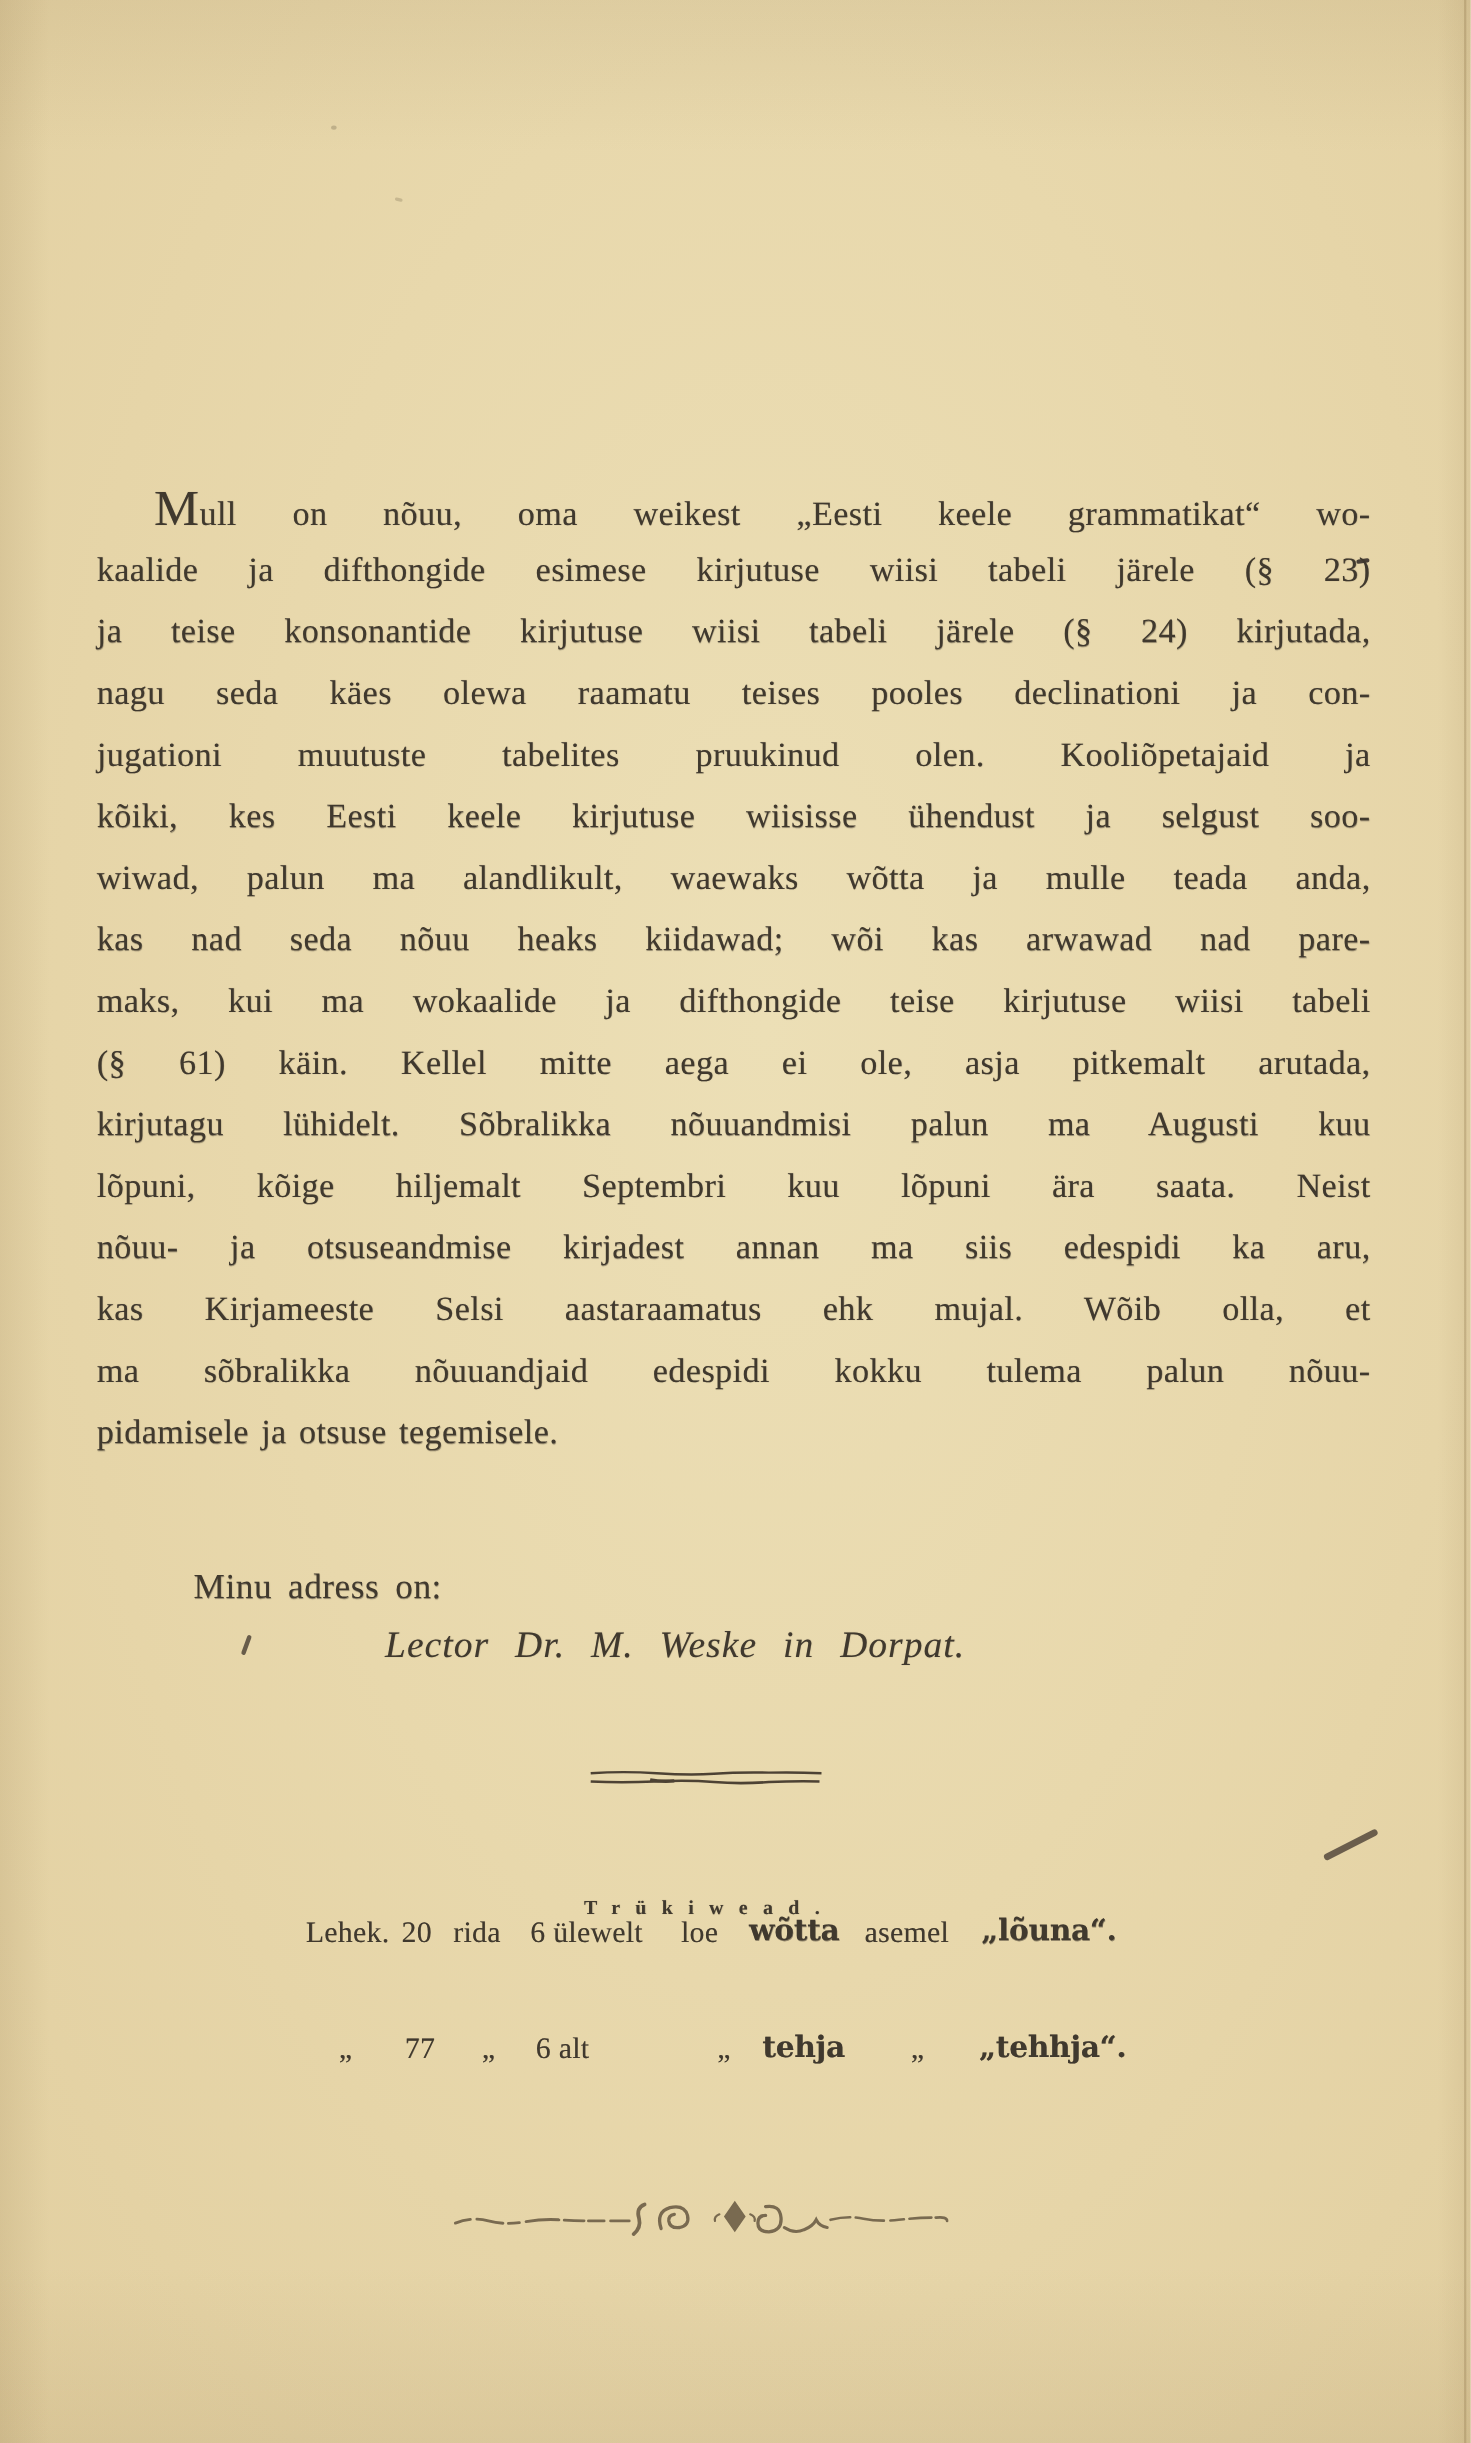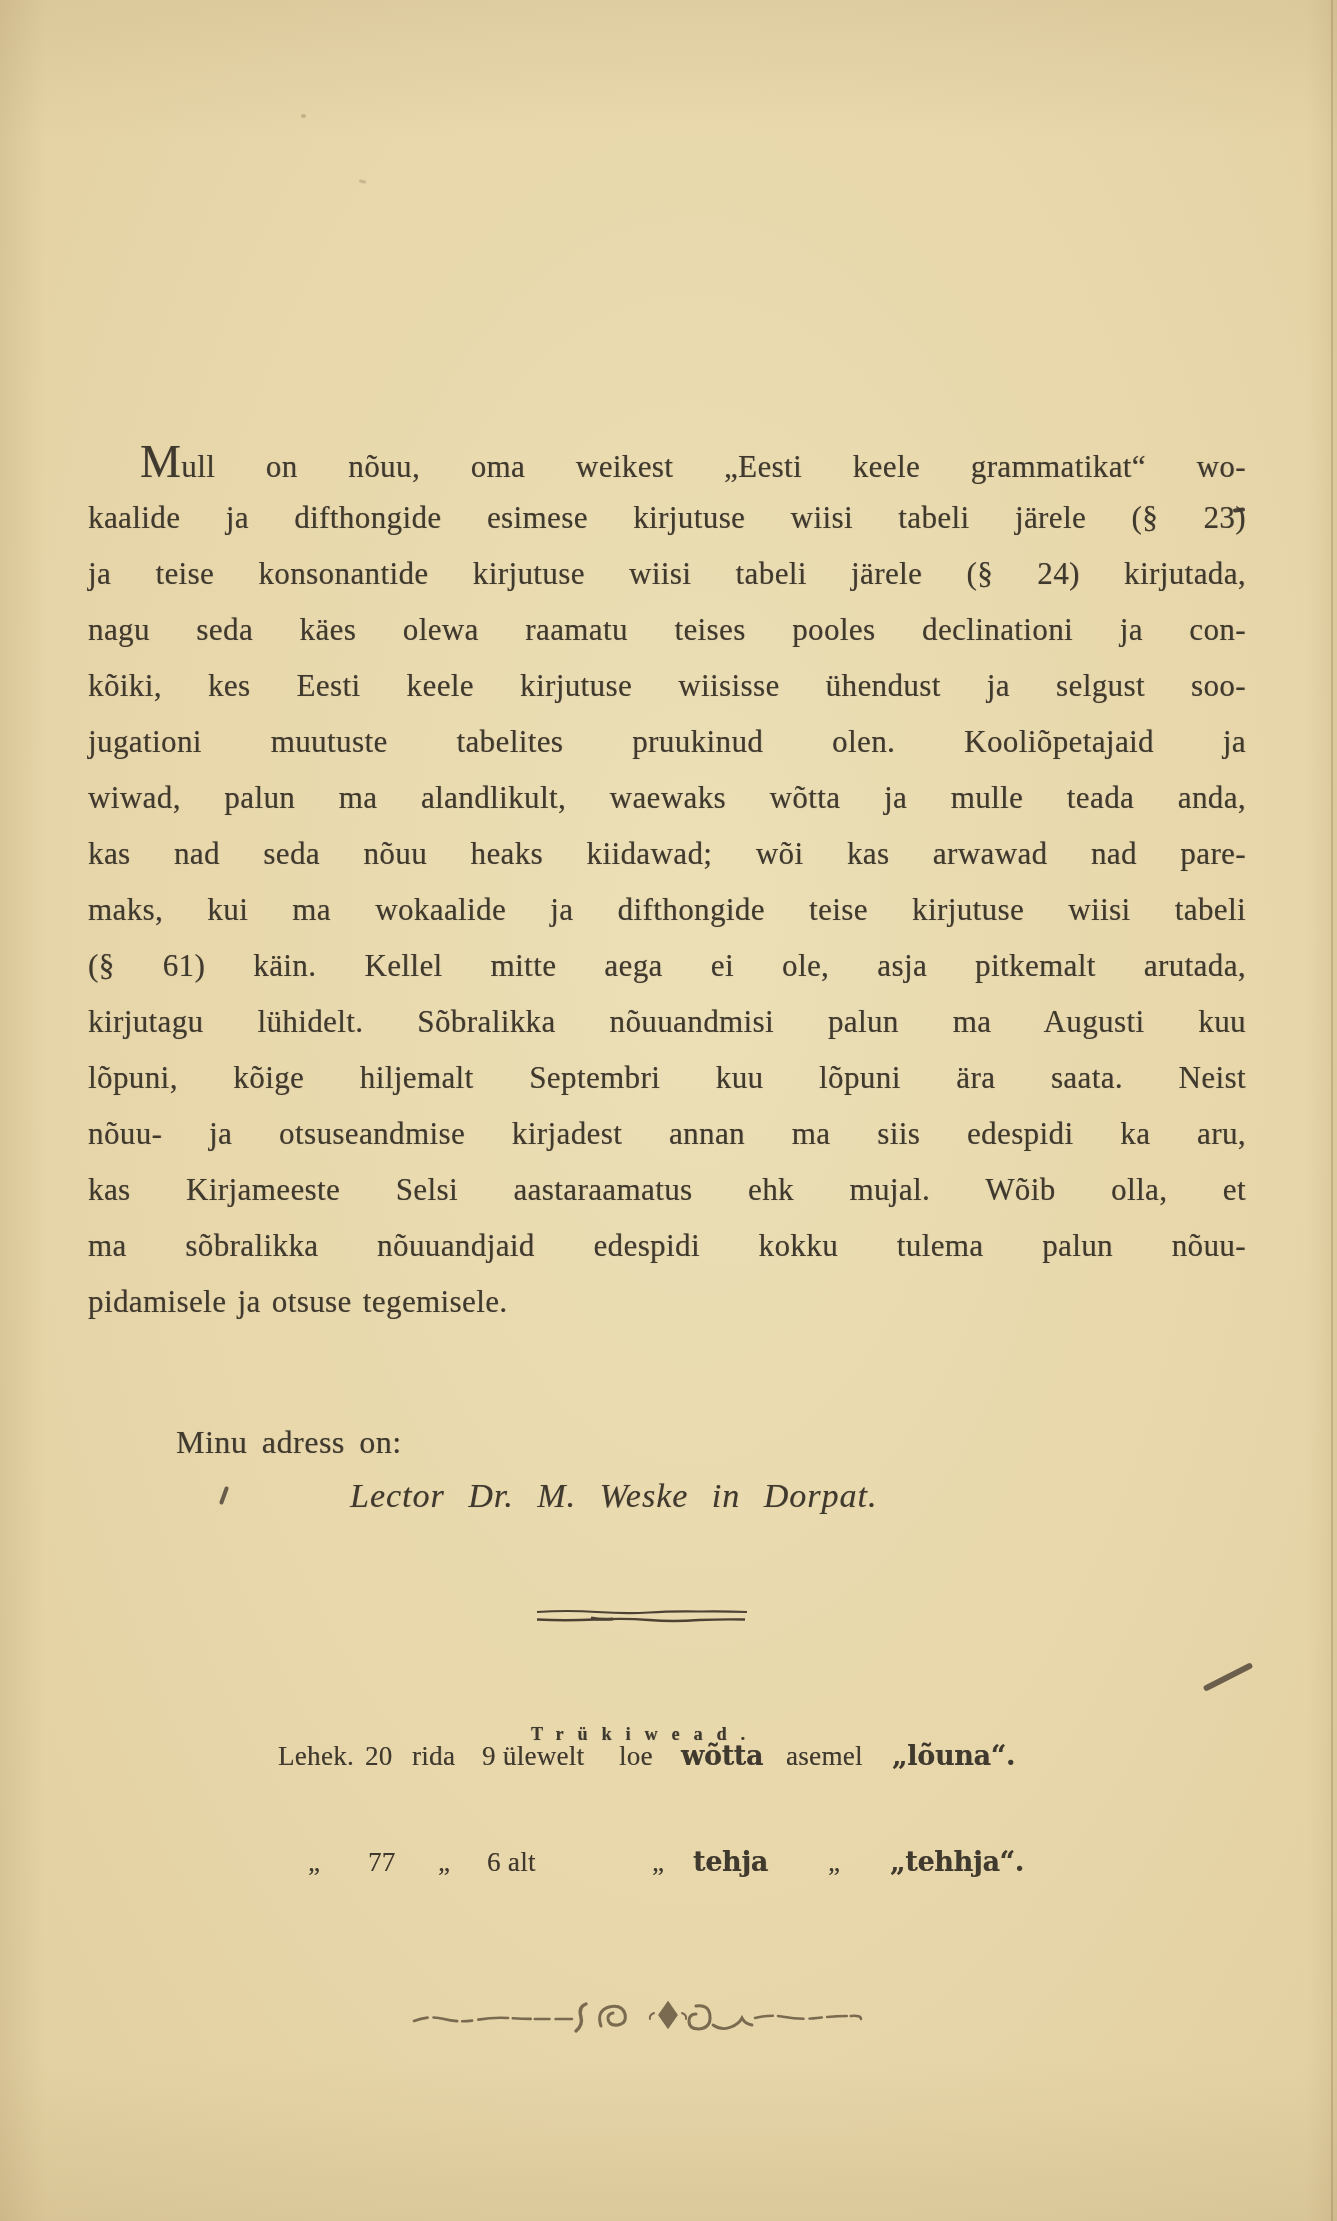--- a/index.html
+++ b/index.html
@@ -84,22 +84,22 @@
 
   <div class="speck2"></div>
   <div class="speck3"></div>
   <div class="speck1"></div>
 
   <div class="para">
     <div class="line first"><span class="initial">M</span><span>ull on nõuu, oma weikest „Eesti keele grammatikat“ wo-</span></div>
     <div class="line">kaalide ja difthongide esimese kirjutuse wiisi tabeli järele (§ 23)</div>
     <div class="line">ja teise konsonantide kirjutuse wiisi tabeli järele (§ 24) kirjutada,</div>
     <div class="line">nagu seda käes olewa raamatu teises pooles declinationi ja con-</div>
+    <div class="line">jugationi muutuste tabelites pruukinud olen. Kooliõpetajaid ja</div>
     <div class="line">kõiki, kes Eesti keele kirjutuse wiisisse ühendust ja selgust soo-</div>
-    <div class="line">jugationi muutuste tabelites pruukinud olen. Kooliõpetajaid ja</div>
     <div class="line">wiwad, palun ma alandlikult, waewaks wõtta ja mulle teada anda,</div>
     <div class="line">kas nad seda nõuu heaks kiidawad; wõi kas arwawad nad pare-</div>
     <div class="line">maks, kui ma wokaalide ja difthongide teise kirjutuse wiisi tabeli</div>
     <div class="line">(§ 61) käin. Kellel mitte aega ei ole, asja pitkemalt arutada,</div>
     <div class="line">kirjutagu lühidelt. Sõbralikka nõuuandmisi palun ma Augusti kuu</div>
     <div class="line">lõpuni, kõige hiljemalt Septembri kuu lõpuni ära saata. Neist</div>
     <div class="line">nõuu- ja otsuseandmise kirjadest annan ma siis edespidi ka aru,</div>
     <div class="line">kas Kirjameeste Selsi aastaraamatus ehk mujal. Wõib olla, et</div>
     <div class="line">ma sõbralikka nõuuandjaid edespidi kokku tulema palun nõuu-</div>
     <div class="line last">pidamisele ja otsuse tegemisele.</div>
@@ -116,21 +116,21 @@
   </svg>
 
   <div class="slash"></div>
 
   <div class="errata-heading">Trükiwead.</div>
 
   <div class="errata-row r1">
     <span style="left:0px">Lehek.</span>
     <span style="left:87px">20</span>
     <span style="left:134px">rida</span>
-    <span style="left:204px">9 ülewelt</span>
+    <span style="left:204px">6 ülewelt</span>
     <span style="left:341px">loe</span>
     <span style="left:403px" class="frak">wõtta</span>
     <span style="left:508px">asemel</span>
     <span style="left:614px" class="frak">„lõuna“.</span>
   </div>
 
   <div class="errata-row r2">
     <span style="left:30px">„</span>
     <span style="left:90px">77</span>
     <span style="left:160px">„</span>

